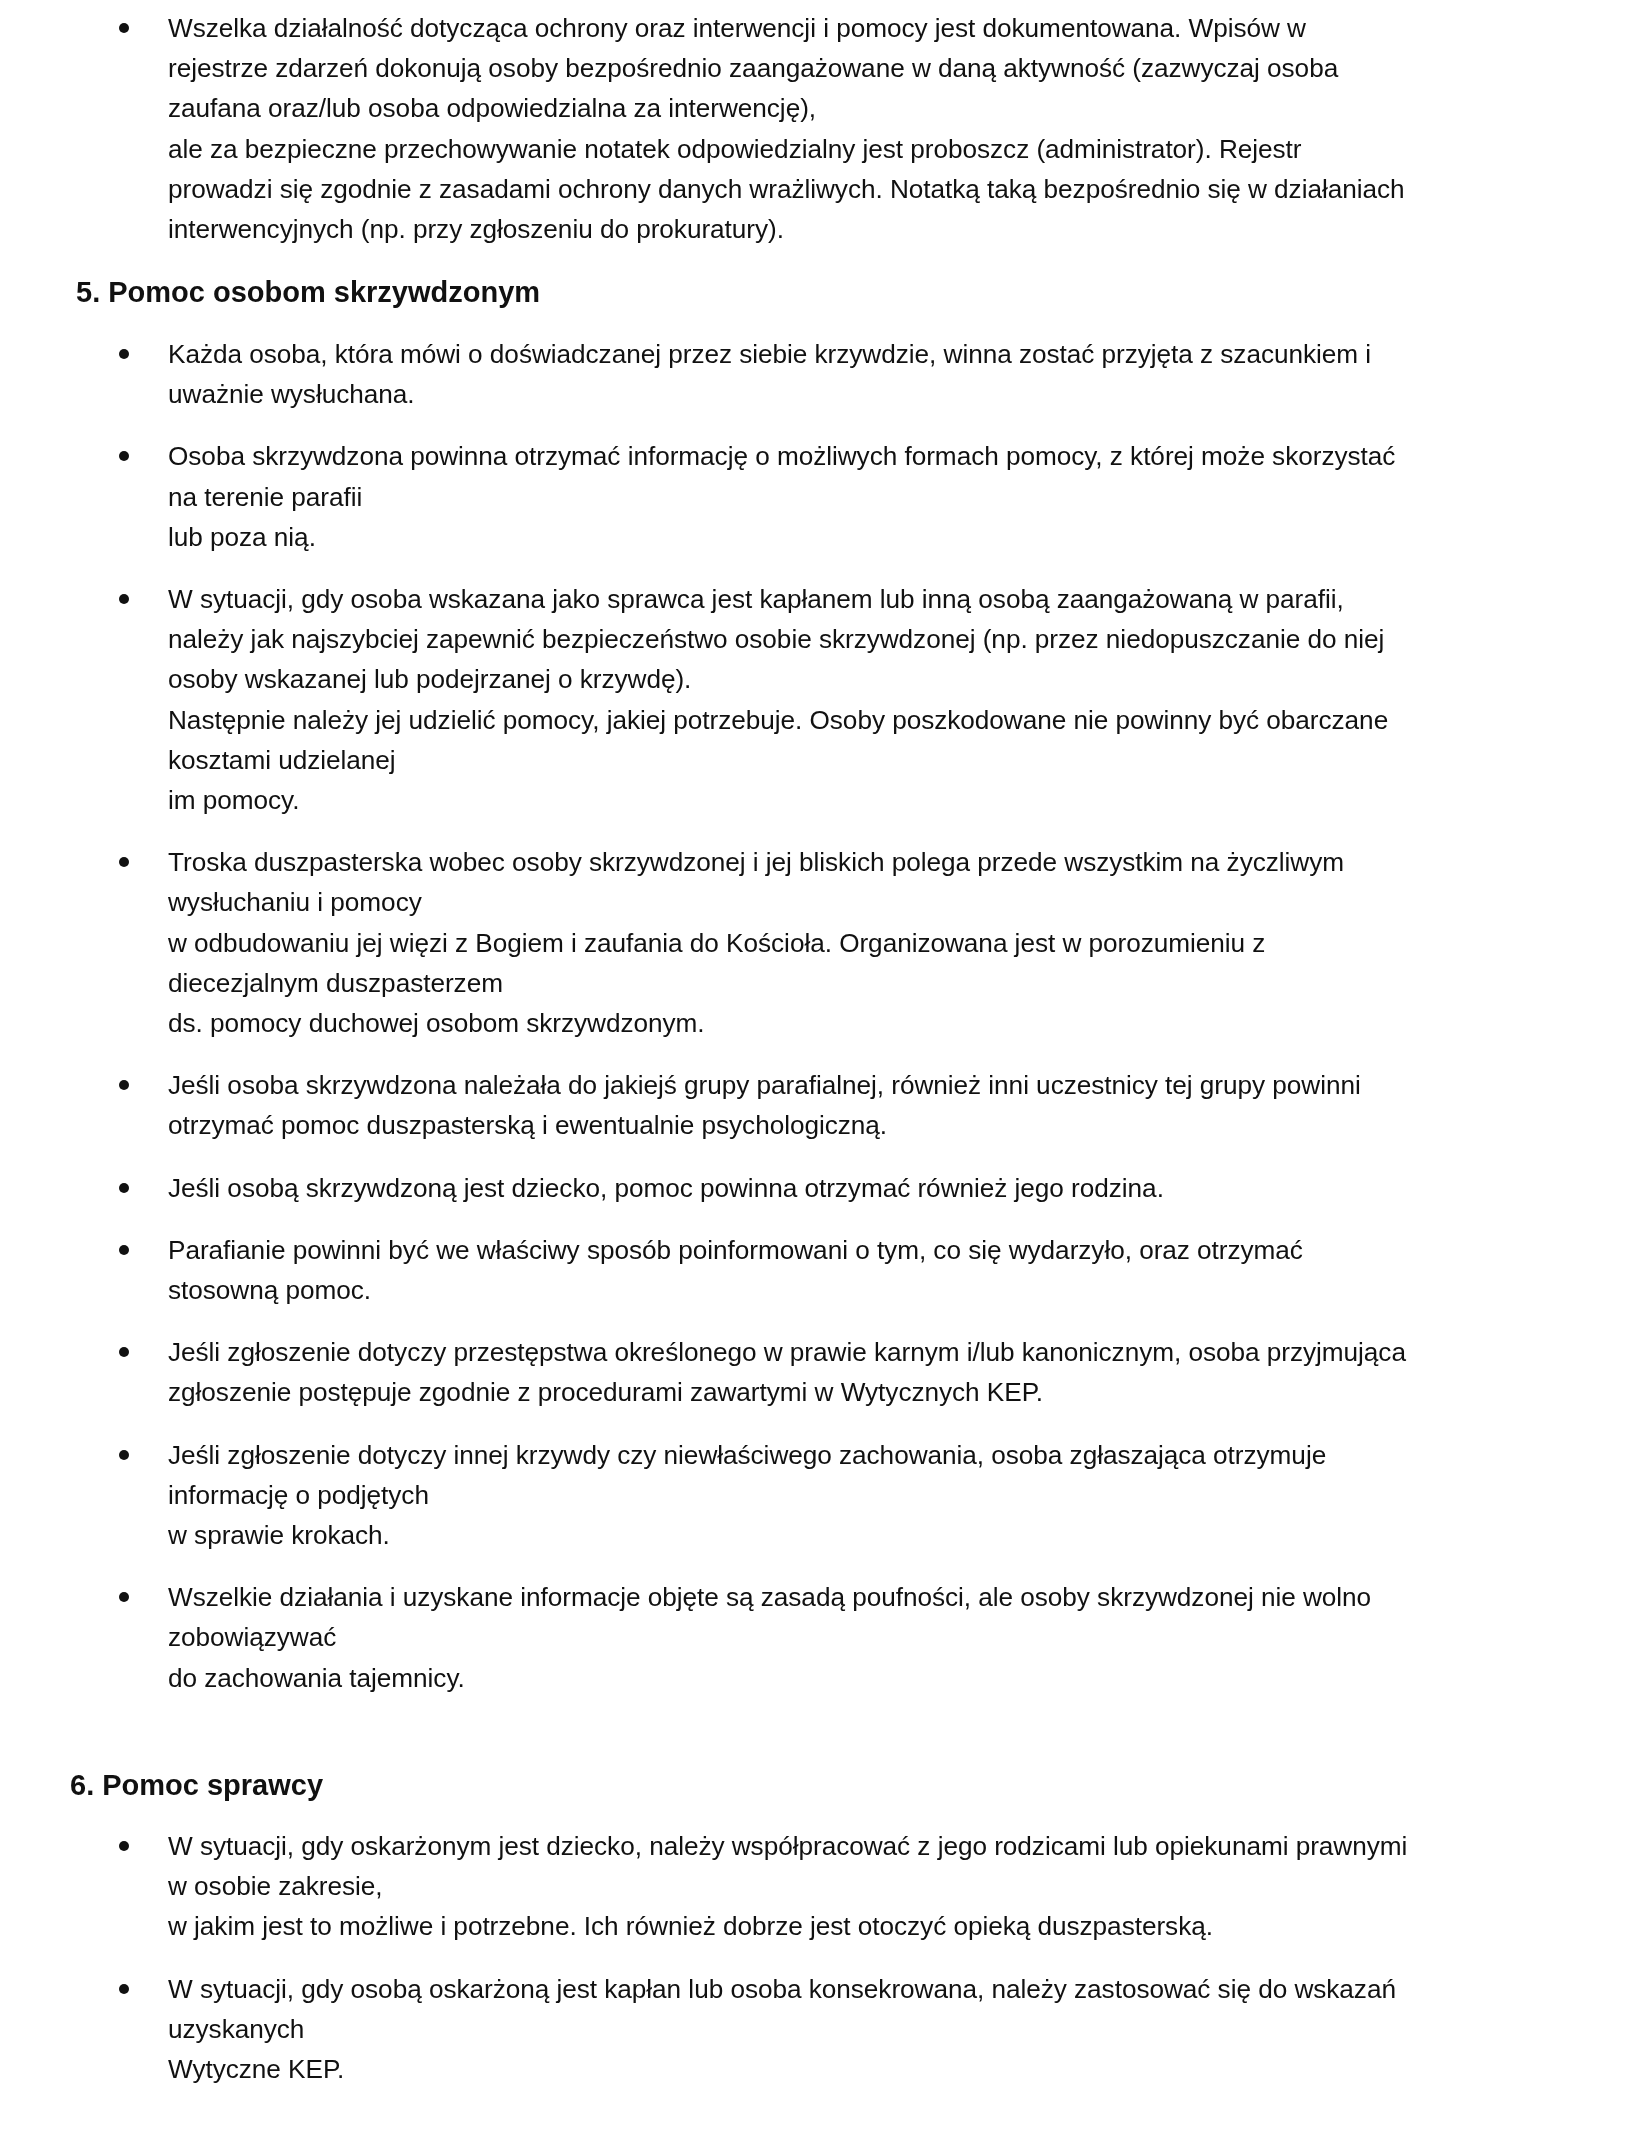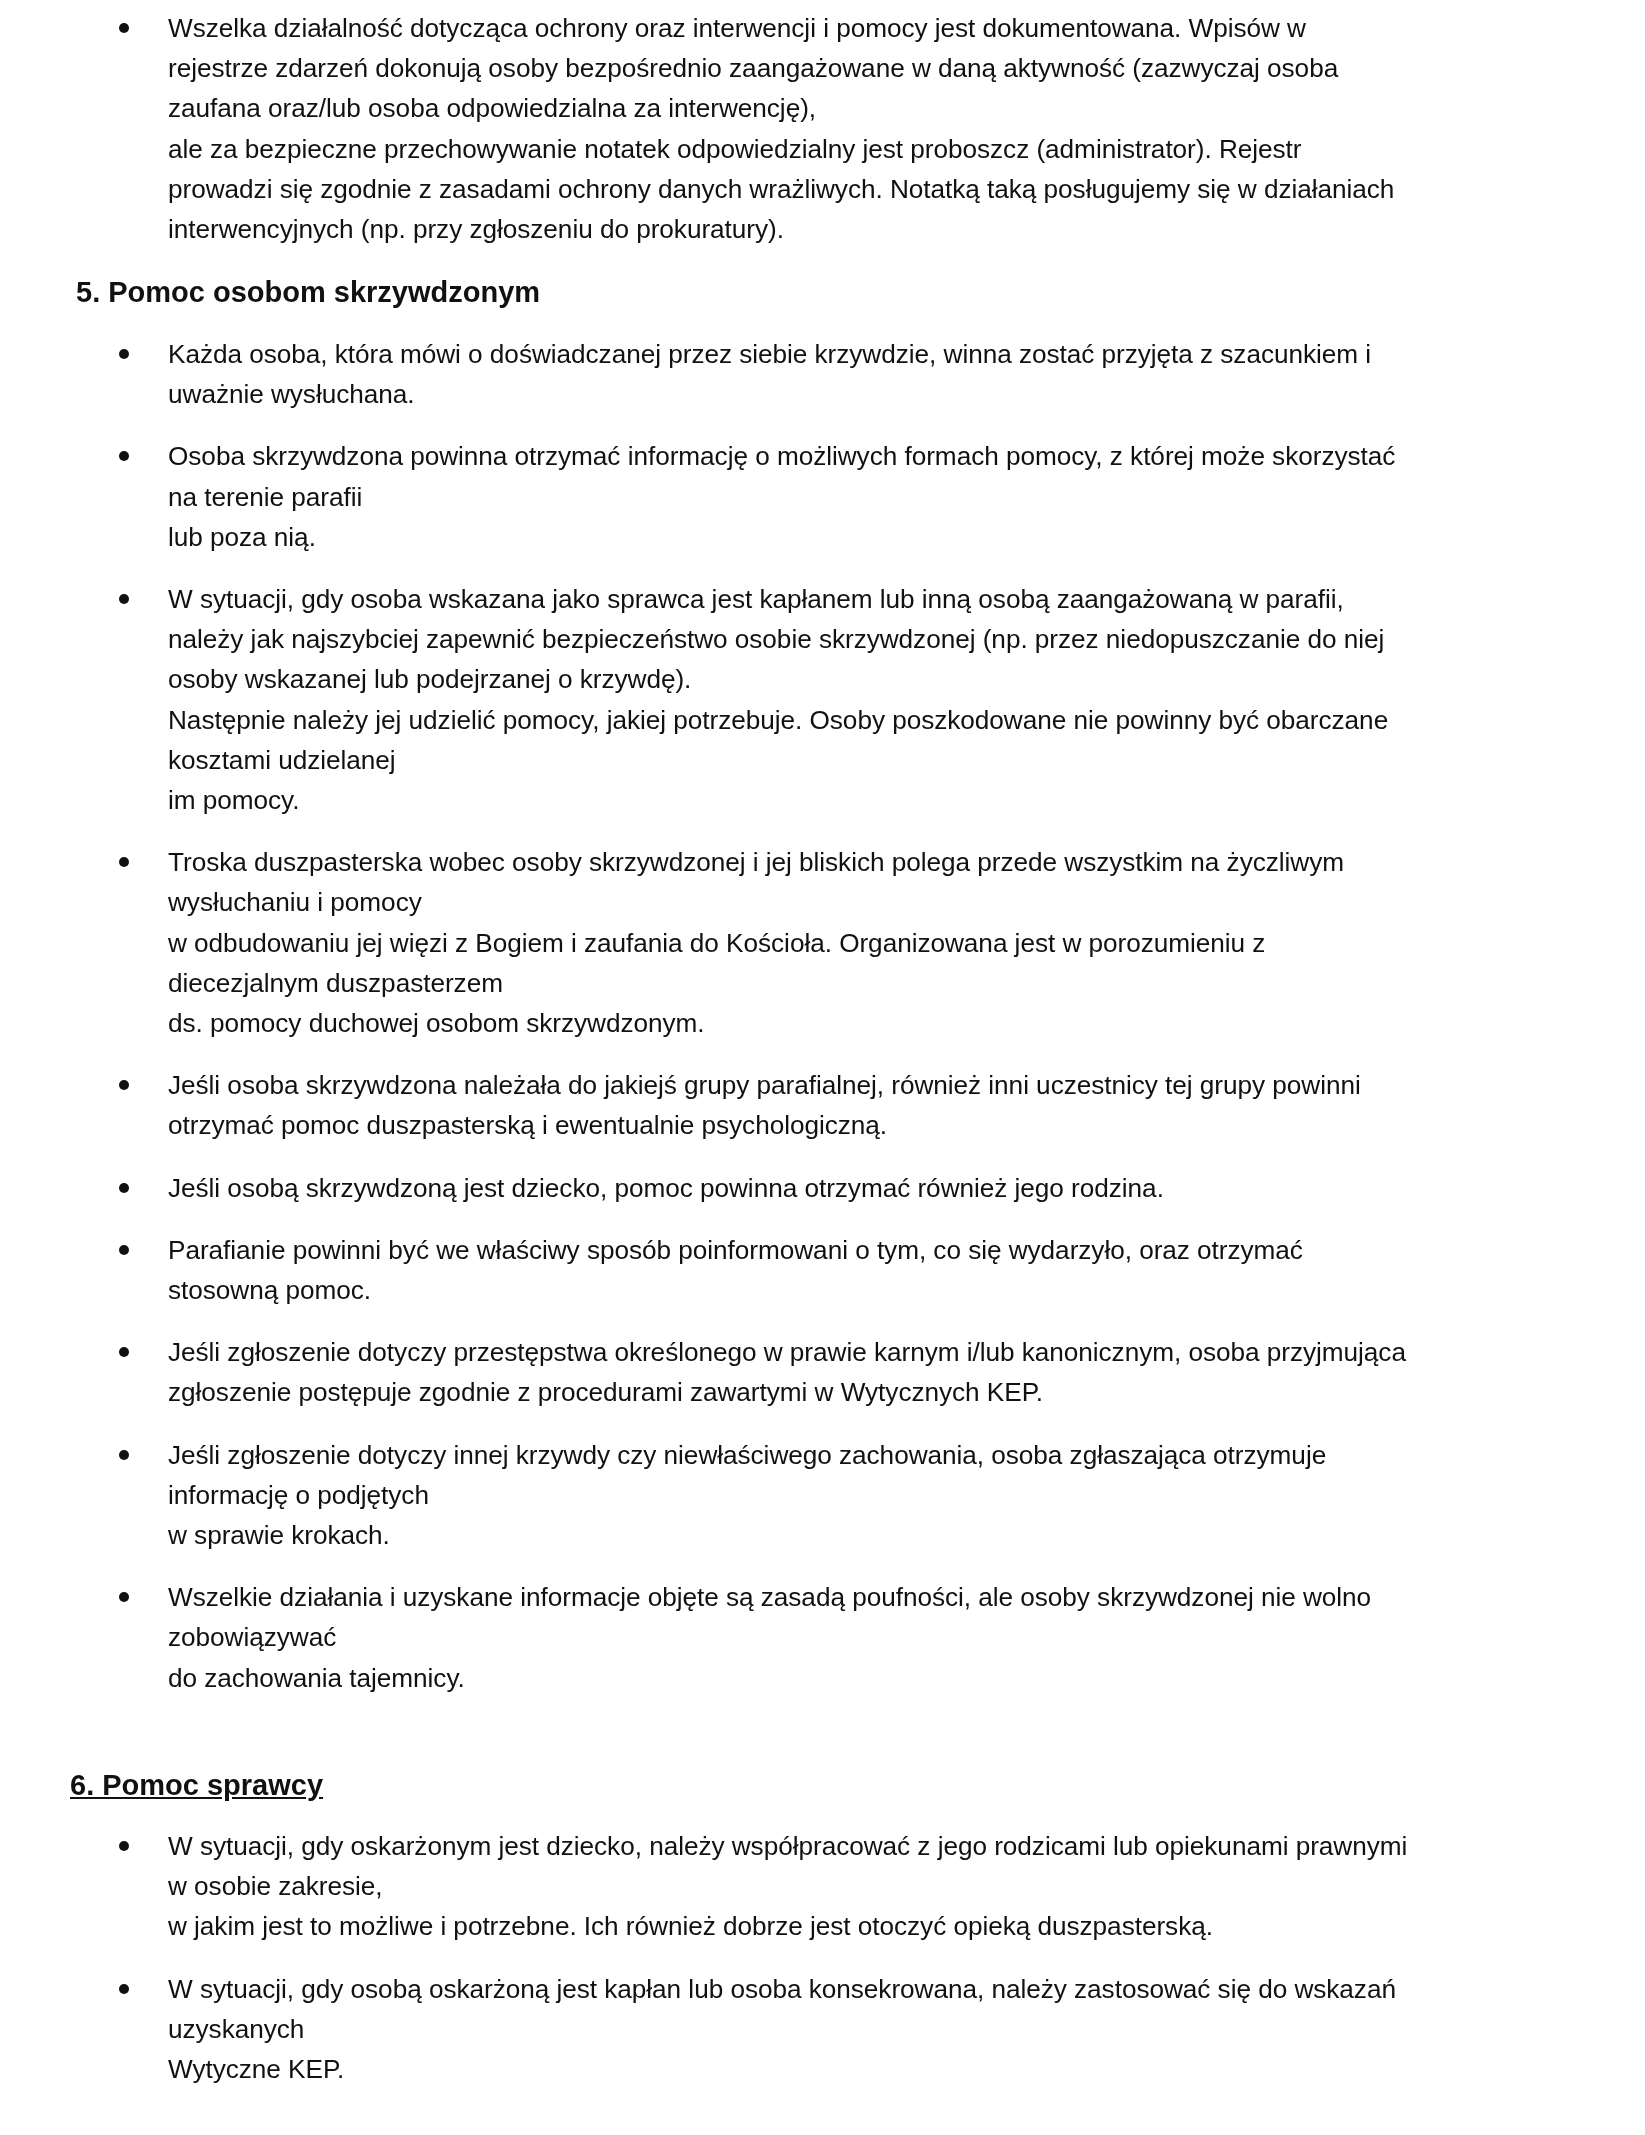--- a/index.html
+++ b/index.html
@@ -51,37 +51,37 @@
   .heading {
     font-weight: bold;
     font-size: 29px;
     line-height: 40px;
     margin: 0;
     white-space: nowrap;
   }
   #block-top { position: absolute; top: 8px; left: 0; width: 1381px; }
   #heading-5 { position: absolute; top: 272px; left: 76px; }
   #list-5 { position: absolute; top: 334px; left: 0; width: 1426px; }
-  #heading-6 { position: absolute; top: 1765px; left: 70px; text-decoration: underline; }
+  #heading-6 { position: absolute; top: 1765px; left: 70px; }
   #list-6 { position: absolute; top: 1826px; left: 0; width: 1645px; }
 </style>
 </head>
 <body>
 
 <div class="page">
 
   <div id="block-top">
     <ul class="bullets">
         <li class="item">
           <span class="bullet"></span>
           <span class="line">Wszelka działalność dotycząca ochrony oraz interwencji i pomocy jest dokumentowana. Wpisów w</span>
           <span class="line">rejestrze zdarzeń dokonują osoby bezpośrednio zaangażowane w daną aktywność (zazwyczaj osoba</span>
           <span class="line">zaufana oraz/lub osoba odpowiedzialna za interwencję),</span>
           <span class="line">ale za bezpieczne przechowywanie notatek odpowiedzialny jest proboszcz (administrator). Rejestr</span>
-          <span class="line">prowadzi się zgodnie z zasadami ochrony danych wrażliwych. Notatką taką posługujemy się w działaniach</span>
+          <span class="line">prowadzi się zgodnie z zasadami ochrony danych wrażliwych. Notatką taką bezpośrednio się w działaniach</span>
           <span class="line">interwencyjnych (np. przy zgłoszeniu do prokuratury).</span>
         </li>
       </ul>
   </div>
 
   <h2 id="heading-5" class="heading">5. Pomoc osobom skrzywdzonym</h2>
   <div id="list-5">
     <ul class="bullets">
         <li class="item">
           <span class="bullet"></span>

